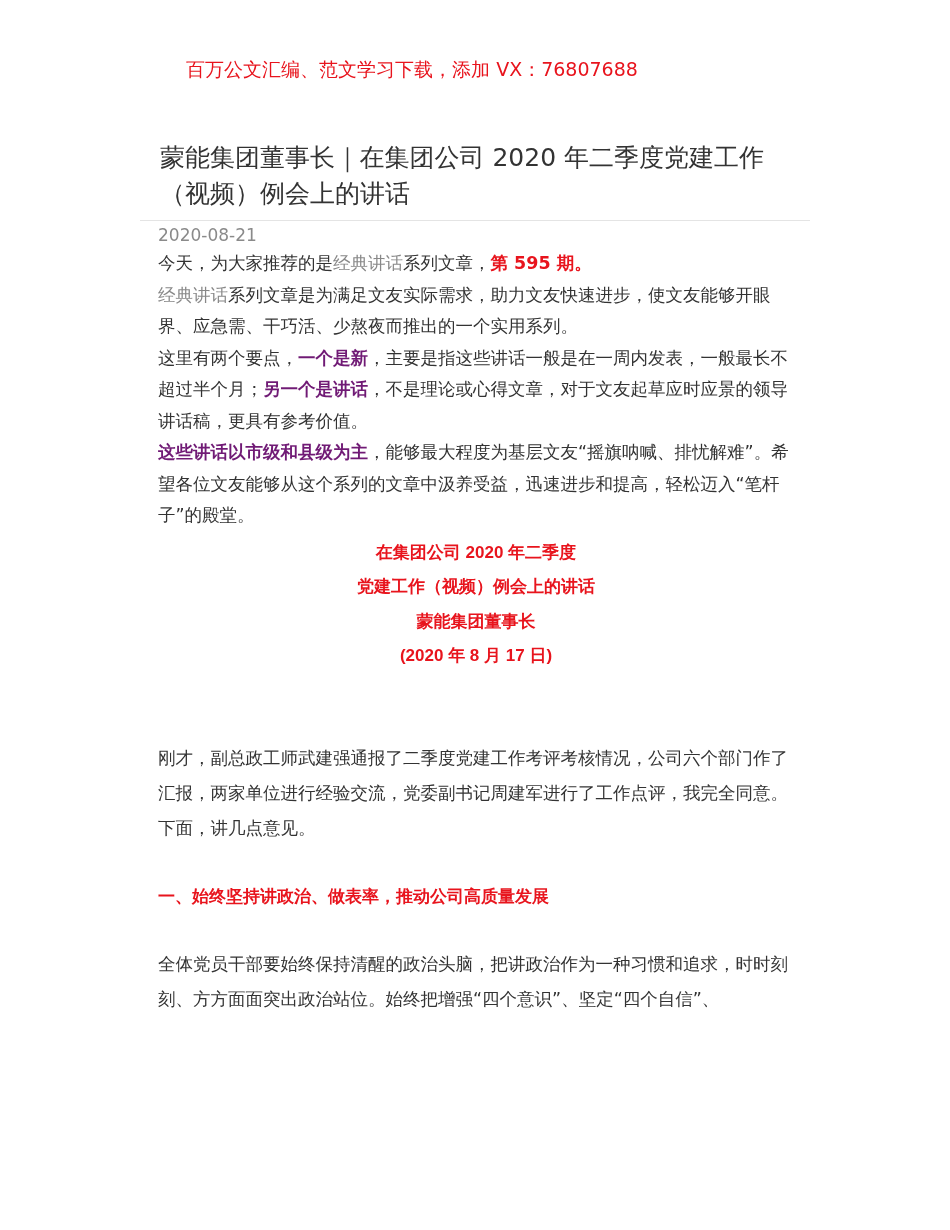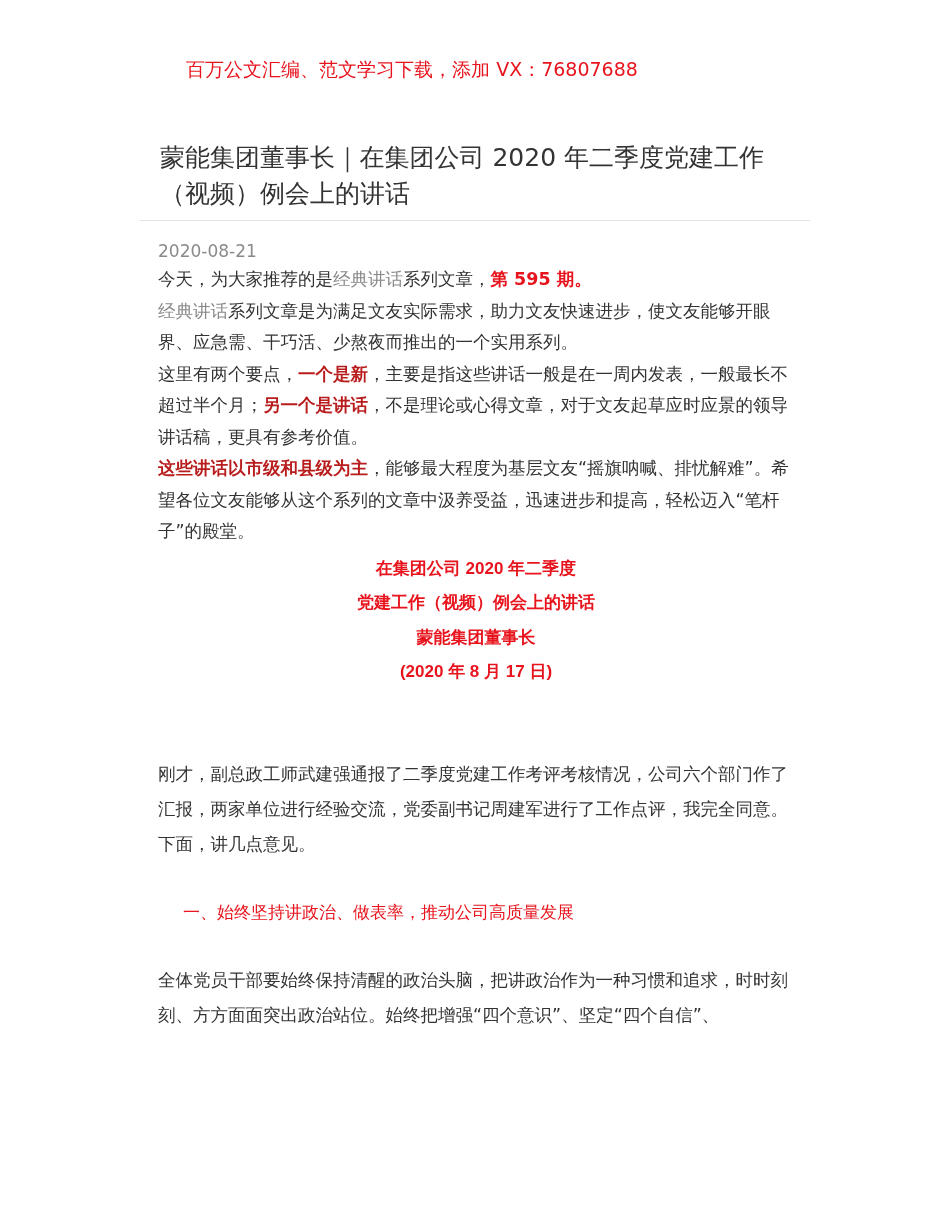--- a/index.html
+++ b/index.html
@@ -38,63 +38,62 @@
   .title-divider {
     position: absolute;
     top: 220px;
     left: 140px;
     width: 670px;
     height: 0;
     border-top: 1px solid #e4e4e4;
   }
   .content {
     position: absolute;
-    top: 238px;
+    top: 222px;
     left: 158px;
     width: 636px;
     font-size: 17.5px;
     line-height: 31.5px;
     color: #333333;
   }
   .date {
     font-size: 17px;
     color: #8a8a8a;
     line-height: 26px;
   }
   .p { margin: 0; }
   .light {
     font-family: "DejaVu Serif", "Liberation Serif", serif;
     color: #888888;
   }
   .red-bold {
     color: #e8141d;
     font-weight: bold;
   }
-  .bold { font-weight: bold; color: #b91c1c; }
+  .bold { font-weight: bold; color: #701a75; }
   .speech-head {
     margin-top: 4px;
     text-align: center;
     color: #e8141d;
     font-weight: bold;
     font-size: 17px;
     line-height: 34.5px;
     font-family: "Liberation Sans", "DejaVu Sans", sans-serif;
   }
   .gap-lg { height: 34px; }
   .gap-md { height: 33px; }
   .body-para {
     line-height: 35px;
   }
   .section-heading {
     color: #e8141d;
-    font-weight: normal;
+    font-weight: bold;
     font-size: 17px;
     font-family: "Liberation Sans", "DejaVu Sans", sans-serif;
     line-height: 35px;
-    margin-left: 25px;
   }
 </style>
 </head>
 <body>
 
 <div class="banner">百万公文汇编、范文学习下载，添加 VX：76807688</div>
 
 <h1 class="article-title" style="margin:2px;font-weight:normal;">蒙能集团董事长｜在集团公司 2020 年二季度党建工作（视频）例会上的讲话</h1>
 
 <div class="title-divider"></div>

